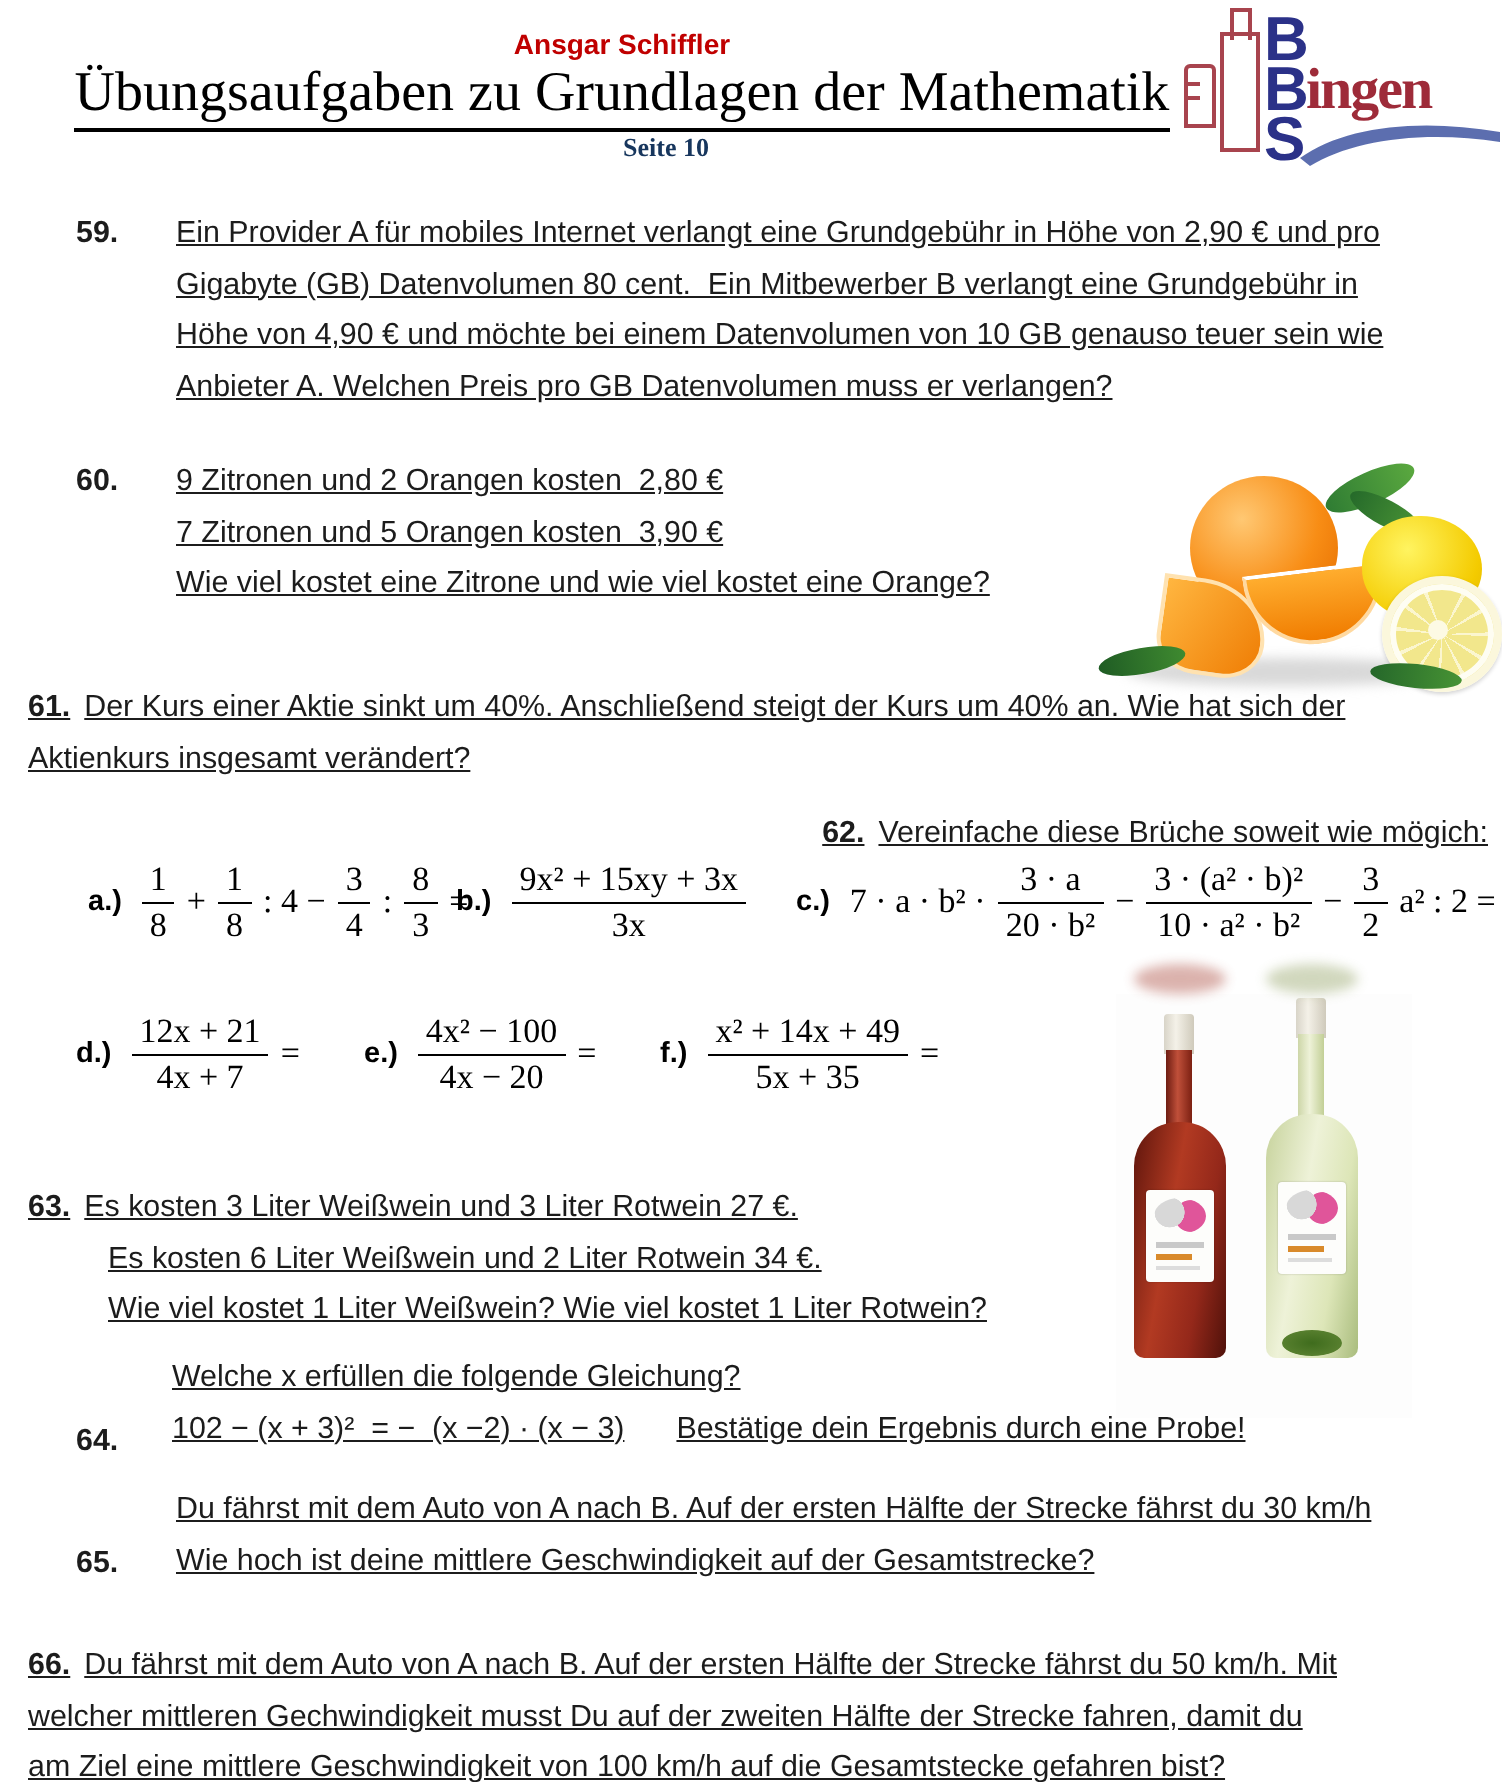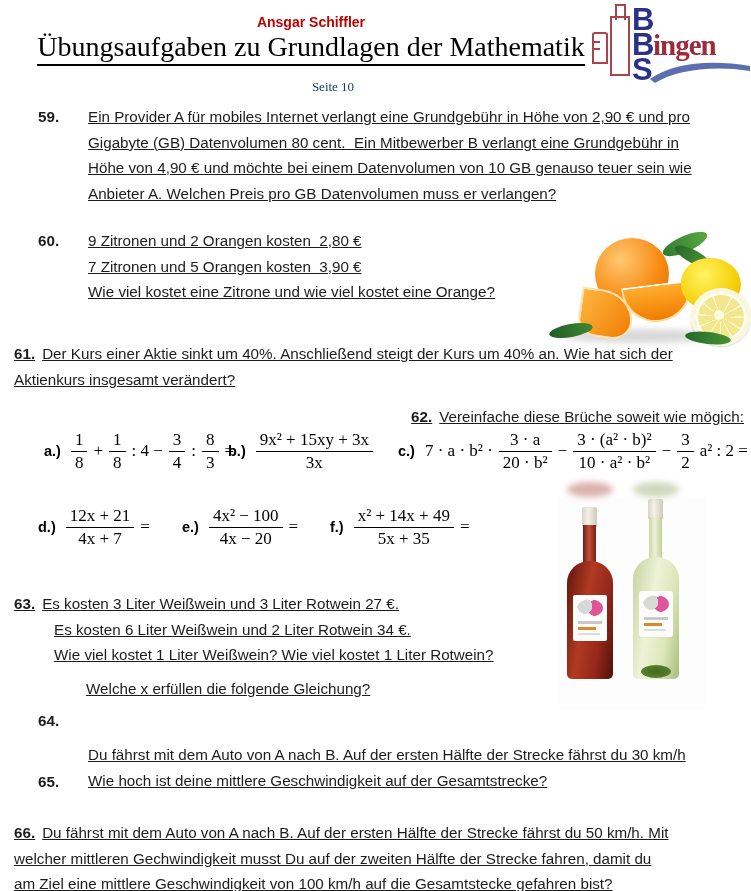--- a/index.html
+++ b/index.html
@@ -4,21 +4,21 @@
 <style>
   html,body{margin:0;padding:0;background:#fff;}
   #page{position:relative;width:751px;height:891px;background:#ffffff;overflow:hidden;
         font-family:"Liberation Sans",sans-serif;color:#1c1c1c;}
 
   
   .hdr-text{position:absolute;left:0;top:14px;width:622px;text-align:center;}
   .author{color:#c00000;font-weight:bold;font-size:14px;}
   .title{display:inline-block;font-family:"Liberation Serif",serif;font-size:28px;color:#000;
          border-bottom:2px solid #000;padding-bottom:1px;margin-top:2px;line-height:1.1;}
-  .seite{color:#17365d;font-weight:normal;font-size:13px;font-family:"Liberation Serif",serif;margin-top:13px;padding-left:44px;}
+  .seite{color:#17365d;font-weight:bold;font-size:13px;font-family:"Liberation Serif",serif;margin-top:0;padding-left:44px;}
 
   
   .logo{position:absolute;left:591px;top:4px;width:160px;height:86px;}
   .logo .letter{position:absolute;font-weight:bold;font-size:31px;line-height:1;color:#2b3188;
                 font-family:"Liberation Sans",sans-serif;}
   .logo .ingen{position:absolute;font-weight:bold;font-size:29px;line-height:1;color:#9e2b39;
                letter-spacing:-1px;font-family:Liberation Serif, serif;}
   .mark-small{position:absolute;left:1px;top:28px;width:12px;height:28px;border:2px solid #a8444e;border-radius:3px 3px 0 0;}
   .mark-small i{position:absolute;left:-1px;top:7px;width:7px;height:0;border-top:2px solid #a8444e;}
   .mark-small b{position:absolute;left:-1px;top:14px;width:7px;height:0;border-top:2px solid #a8444e;}
@@ -228,20 +228,21 @@
 
   <div class="ptext" style="left:14px;top:591px;width:560px;">
     <div class="pline"><span class="inum">63.</span><span>Es kosten 3 Liter Weißwein und 3 Liter Rotwein 27 €.</span></div>
     <div class="pline indent">Es kosten 6 Liter Weißwein und 2 Liter Rotwein 34 €.</div>
     <div class="pline indent">Wie viel kostet 1 Liter Weißwein? Wie viel kostet 1 Liter Rotwein?</div>
   </div>
 
   <div class="pnum" style="left:38px;top:708px;">64.</div>
   <div class="ptext" style="left:86px;top:676px;width:660px;">
     <div class="pline">Welche x erfüllen die folgende Gleichung?</div>
+    <div class="pline"><span>102 − (x + 3)²  = −  (x −2) · (x − 3)</span><span style="margin-left:26px;">Bestätige dein Ergebnis durch eine Probe!</span></div>
   </div>
 
   <div class="pnum" style="left:38px;top:769px;">65.</div>
   <div class="ptext" style="left:88px;top:742px;width:650px;">
     <div class="pline">Du fährst mit dem Auto von A nach B. Auf der ersten Hälfte der Strecke fährst du 30 km/h</div>
     <div class="pline">Wie hoch ist deine mittlere Geschwindigkeit auf der Gesamtstrecke?</div>
   </div>
 
   <div class="ptext" style="left:14px;top:820px;width:732px;">
     <div class="pline"><span class="inum">66.</span><span>Du fährst mit dem Auto von A nach B. Auf der ersten Hälfte der Strecke fährst du 50 km/h. Mit</span></div>

